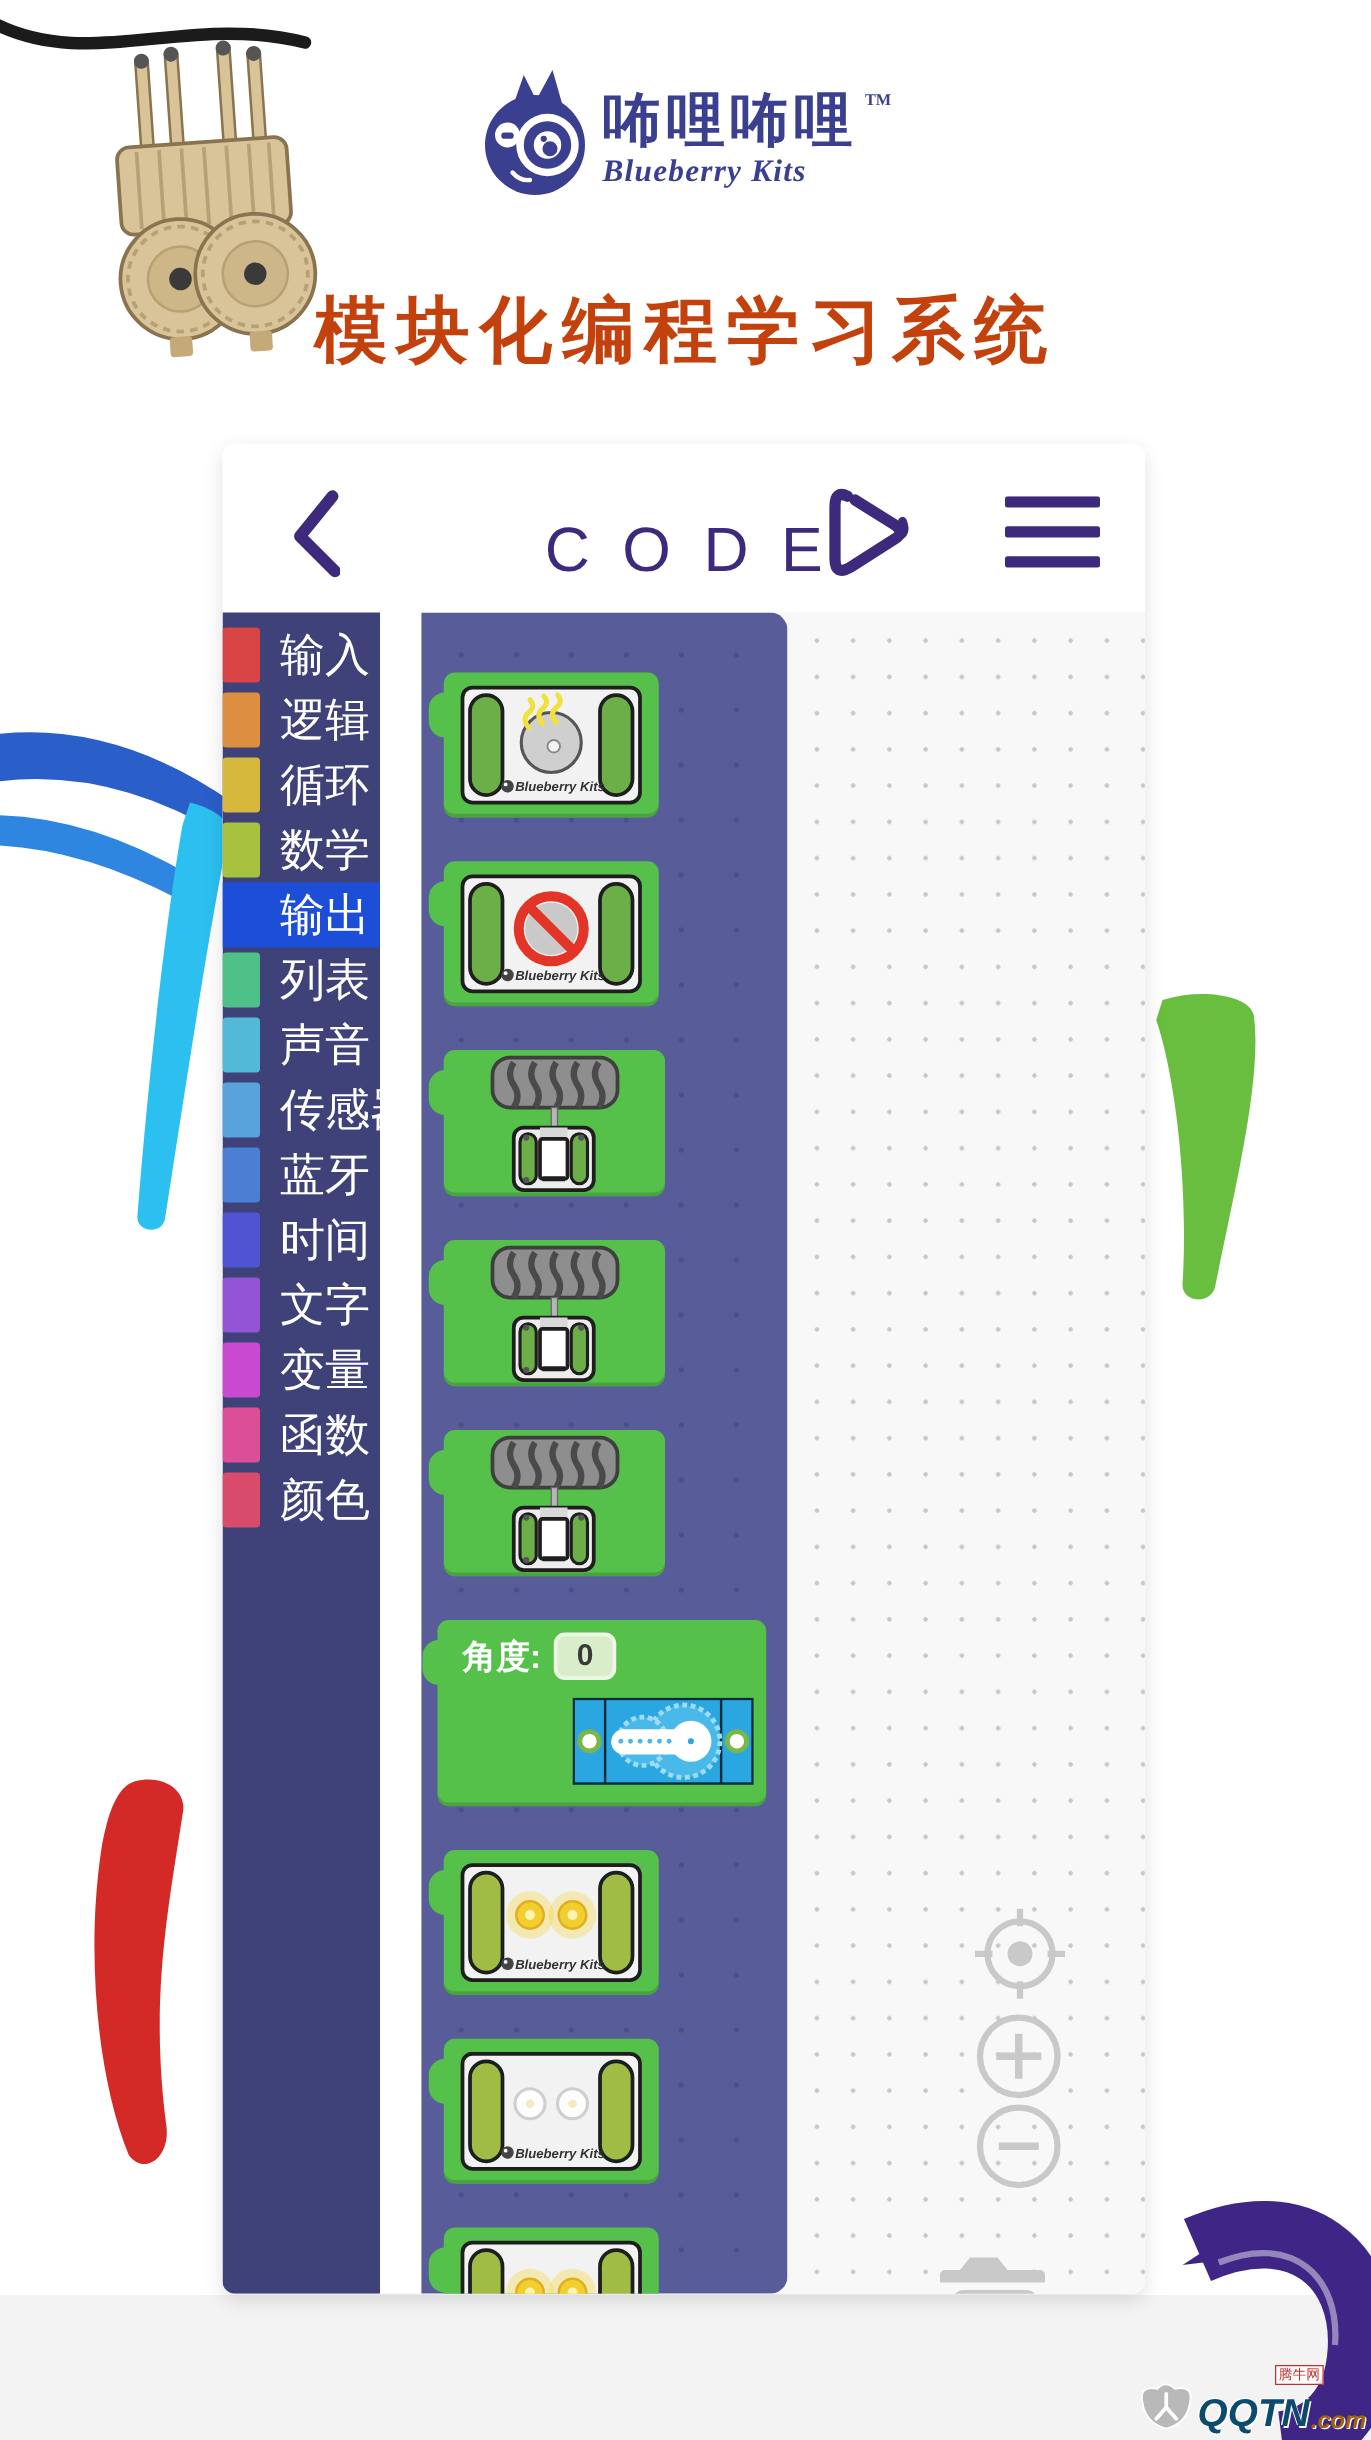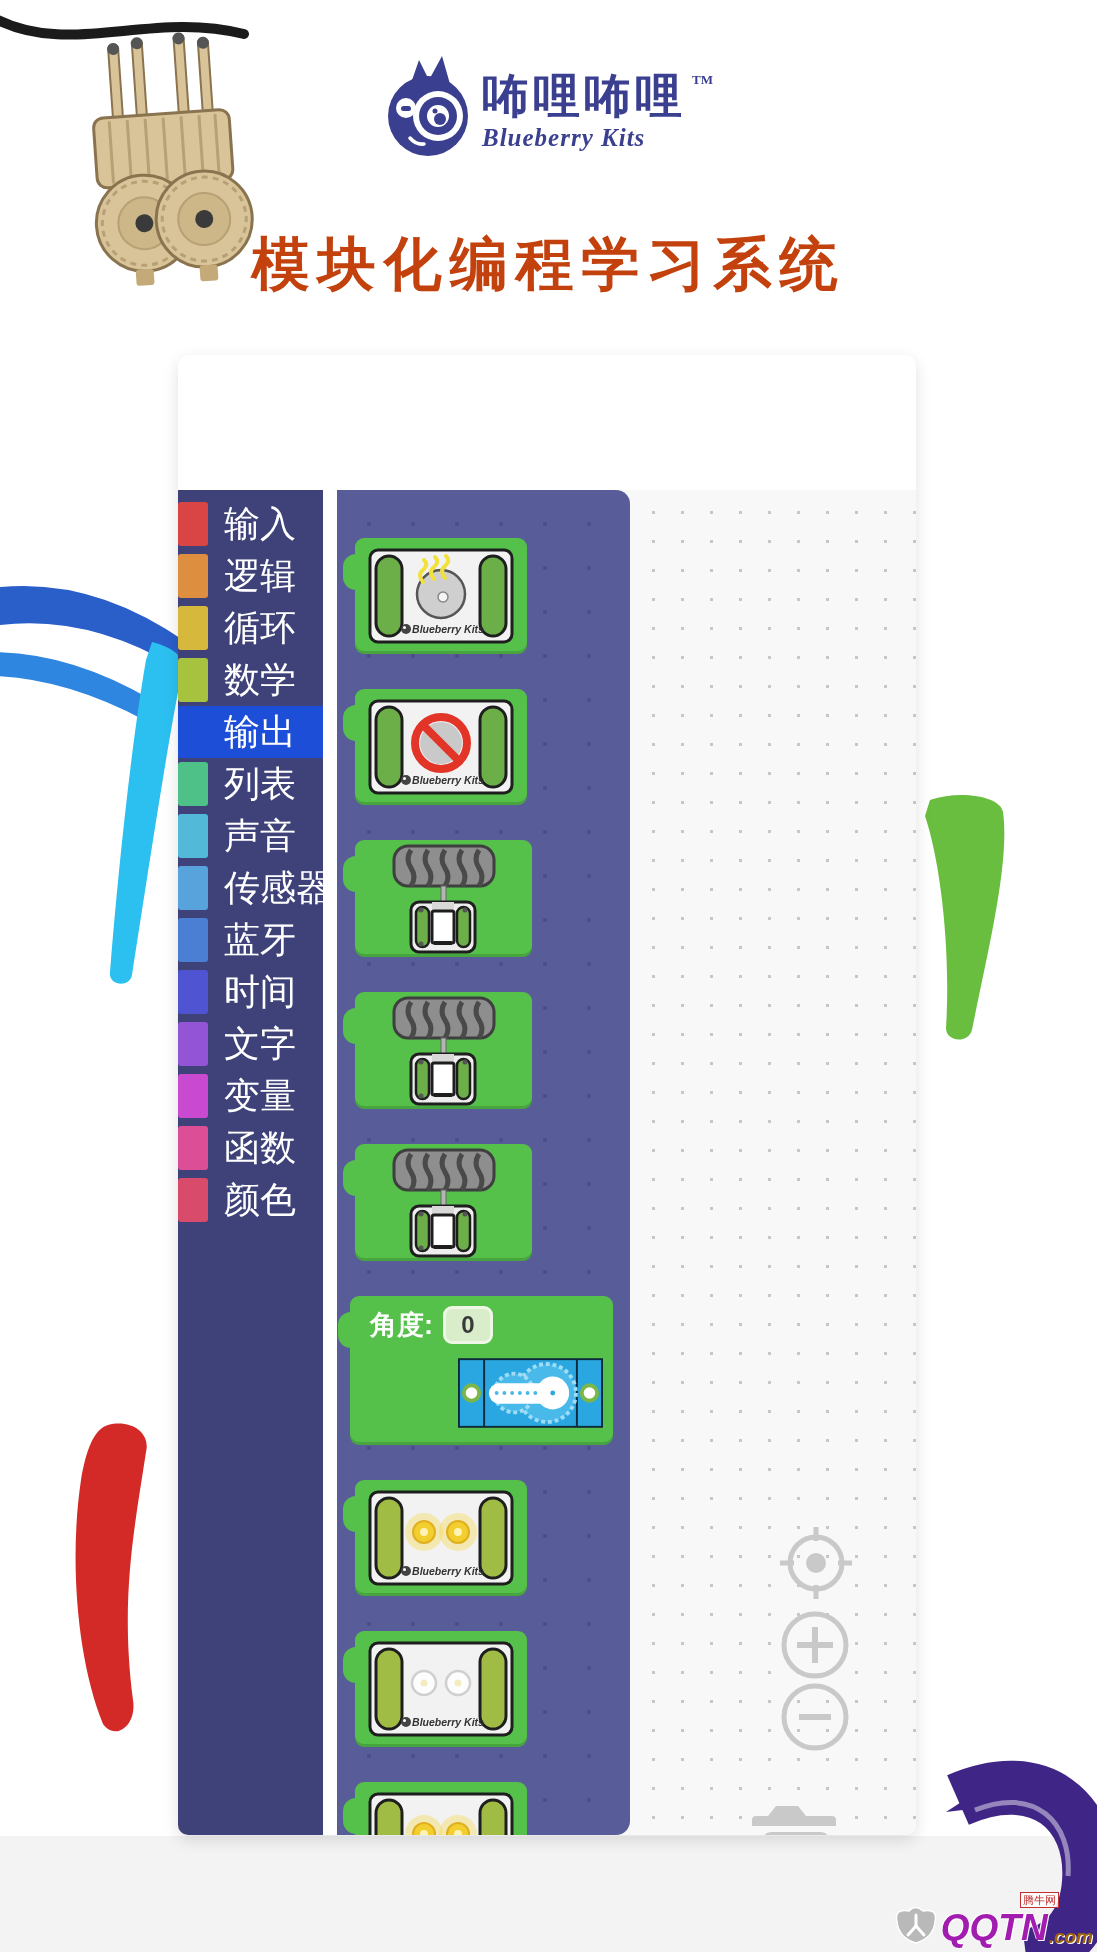--- a/index.html
+++ b/index.html
@@ -31,21 +31,21 @@
   .hdr .title{position:absolute;left:0;right:0;top:56px;text-align:center;
     font-size:50px;font-weight:400;letter-spacing:26px;text-indent:26px;color:#3e2a7c;}
   .hdr .play{position:absolute;left:476px;top:30px;width:78px;height:84px;cursor:pointer;}
   .hdr .menu{position:absolute;left:624px;top:42px;width:80px;height:58px;cursor:pointer;}
 
   
   .content{position:absolute;left:0;top:135px;right:0;bottom:0;}
   .canvas{position:absolute;left:159px;top:0;width:579px;bottom:0;background:#f8f8f9;
     background-image:radial-gradient(circle,#c7c7cb 1.6px,transparent 1.9px);
     background-size:29px 29px;background-position:12px 8px;}
-  .sidebar{position:absolute;left:0;top:0;width:145px;bottom:0;background:#3e4279;z-index:2;}
+  .sidebar{position:absolute;left:0;top:0;width:126px;bottom:0;background:#3e4279;z-index:2;}
   .cat-row{display:flex;align-items:center;height:52px;cursor:pointer;}
   .cat-row:first-child{margin-top:8px;}
   .cat-tab{width:30px;height:44px;border-radius:3px;margin-right:16px;flex:none;}
   .cat-label{color:#fff;font-size:36px;white-space:nowrap;}
   .cat-row.selected{background:#1d4ed8;}
 
   .palette{position:absolute;left:159px;top:0;width:293px;bottom:0;background:#585c99;
     border-radius:0 14px 14px 0;z-index:3;overflow:hidden;
     background-image:radial-gradient(circle,#4b4f86 2px,transparent 2.3px);
     background-size:44px 44px;background-position:10px 12px;}
@@ -68,21 +68,21 @@
   
   .ctl{position:absolute;cursor:pointer;}
   .ctl-target{left:441px;top:1035px;width:76px;height:76px;}
   .ctl-plus{left:443px;top:1120px;width:70px;height:70px;}
   .ctl-minus{left:443px;top:1192px;width:70px;height:70px;}
   .ctl-trash{left:415px;top:1306px;width:90px;height:112px;}
 
   
   .watermark{position:absolute;right:4px;bottom:6px;z-index:4;display:flex;align-items:flex-end;}
   .wm-bull{width:46px;height:42px;margin-right:2px;}
-  .wm-site{font-size:37px;font-weight:900;font-style:italic;color:#a21caf;
+  .wm-site{font-size:31px;font-weight:900;font-style:italic;color:#0c4a6e;
     text-shadow:1px 1px 0 #fff,-1px -1px 0 #fff;line-height:1;}
   .wm-domain{font-size:19px;font-weight:700;font-style:italic;color:#a16207;
     text-shadow:1px 1px 0 #fff;line-height:1;margin-left:1px;}
   .wm-badge{position:absolute;right:34px;top:-12px;font-size:11px;color:#c03030;
     border:1px solid #c03030;background:rgba(255,255,255,.85);padding:0 2px;line-height:14px;}
 </style>
 </head>
 <body>
 
 <div id="page">
@@ -158,20 +158,35 @@
         <span class="logo-cn">咘哩咘哩</span><span class="logo-tm">TM</span>
       </div>
       <div class="logo-en">Blueberry Kits</div>
     </div>
   </div>
 
   <div class="subtitle">模块化编程学习系统</div>
 
   <div class="card">
 
+    <div class="hdr">
+      <svg class="back" viewBox="0 0 44 72">
+        <path d="M38,6 L12,38 L40,66" fill="none" stroke="#3e2a7c" stroke-width="9.5" stroke-linecap="round" stroke-linejoin="round"></path>
+      </svg>
+      <div class="title">CODE</div>
+      <svg class="play" viewBox="0 0 78 84">
+        <path d="M24,12 Q14,7 14,20 L14,62 Q14,76 26,69 L62,46 Q70,41 62,35 L30,15" fill="none" stroke="#3e2a7c" stroke-width="9" stroke-linecap="round" stroke-linejoin="round"></path>
+        <path d="M64,44 q8,-2 4,-12" fill="none" stroke="#3e2a7c" stroke-width="7" stroke-linecap="round"></path>
+      </svg>
+      <svg class="menu" viewBox="0 0 80 58">
+        <rect x="2" y="0" width="76" height="9" rx="2" fill="#3e2a7c"></rect>
+        <rect x="2" y="24" width="76" height="9" rx="2" fill="#3e2a7c"></rect>
+        <rect x="2" y="48" width="76" height="9" rx="2" fill="#3e2a7c"></rect>
+      </svg>
+    </div>
 
     <div class="content">
 
       <div class="canvas">
         <svg class="ctl ctl-target" viewBox="0 0 76 76">
           <circle cx="38" cy="38" r="26" fill="none" stroke="#c9c9c9" stroke-width="5"></circle>
           <circle cx="38" cy="38" r="10" fill="#c9c9c9"></circle>
           <g stroke="#c9c9c9" stroke-width="5">
             <line x1="38" y1="2" x2="38" y2="16"></line>
               <line x1="38" y1="60" x2="38" y2="74"></line>

